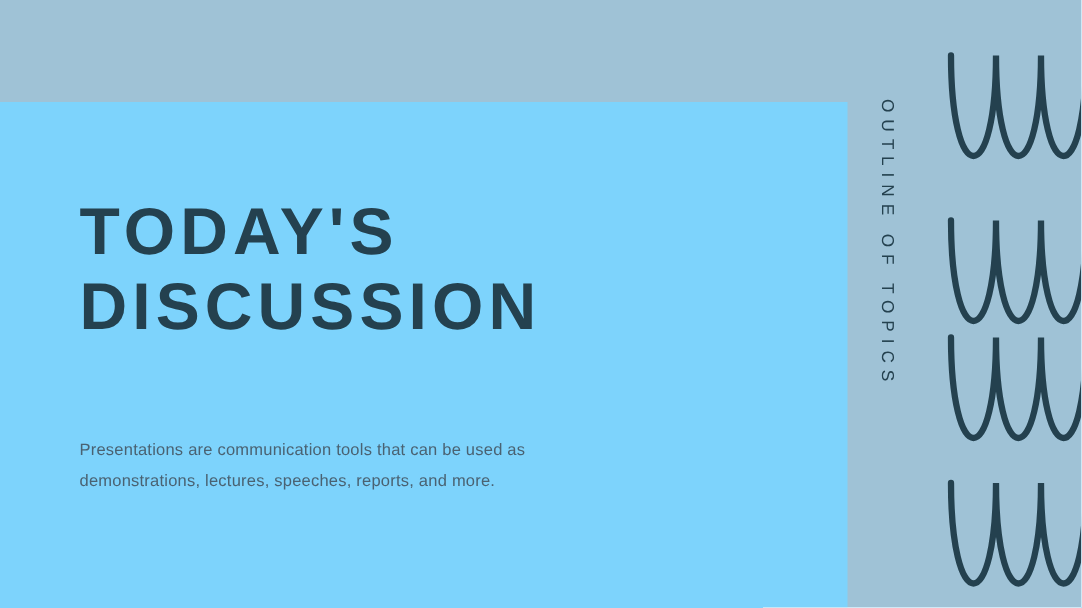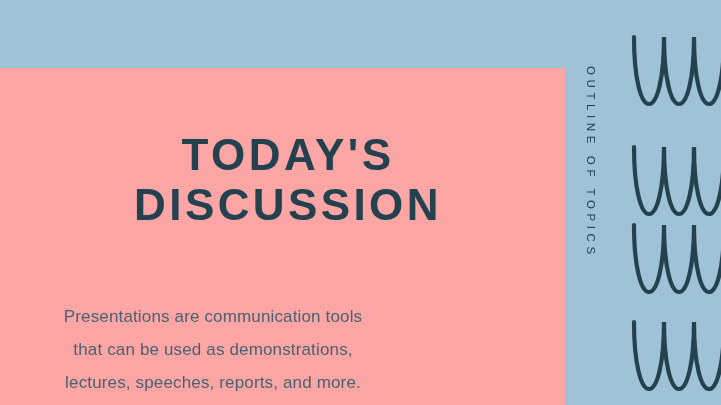--- a/index.html
+++ b/index.html
@@ -21,22 +21,21 @@
     background: #9fc2d6;            
   }
 
   
   .content-panel {
     position: absolute;
     left: 0;
     top: 68px;
     width: 565px;
     height: 337px;
-    background: #fca5a5;
-    text-align: center;
+    background: #7dd3fc;
   }
 
   
   .headline {
     position: absolute;
     left: 53px;
     top: 62px;               
     width: 470px;
     margin: 0;
     color: #24414f;
@@ -48,24 +47,24 @@
     text-transform: uppercase;
     white-space: pre-line;
   }
 
   
   .body-copy {
     position: absolute;
     left: 53px;
     top: 222px;              
     width: 300px;
-    margin: 10px;
+    margin: 0;
     color: #4a6272;
     font-family: "Liberation Sans", sans-serif;
-    font-size: 17px;
+    font-size: 11px;
     line-height: 1.95;
     font-weight: 400;
     letter-spacing: 0.15px;
   }
 
   
   .side-panel {
     position: absolute;
     left: 565px;
     top: 0;

